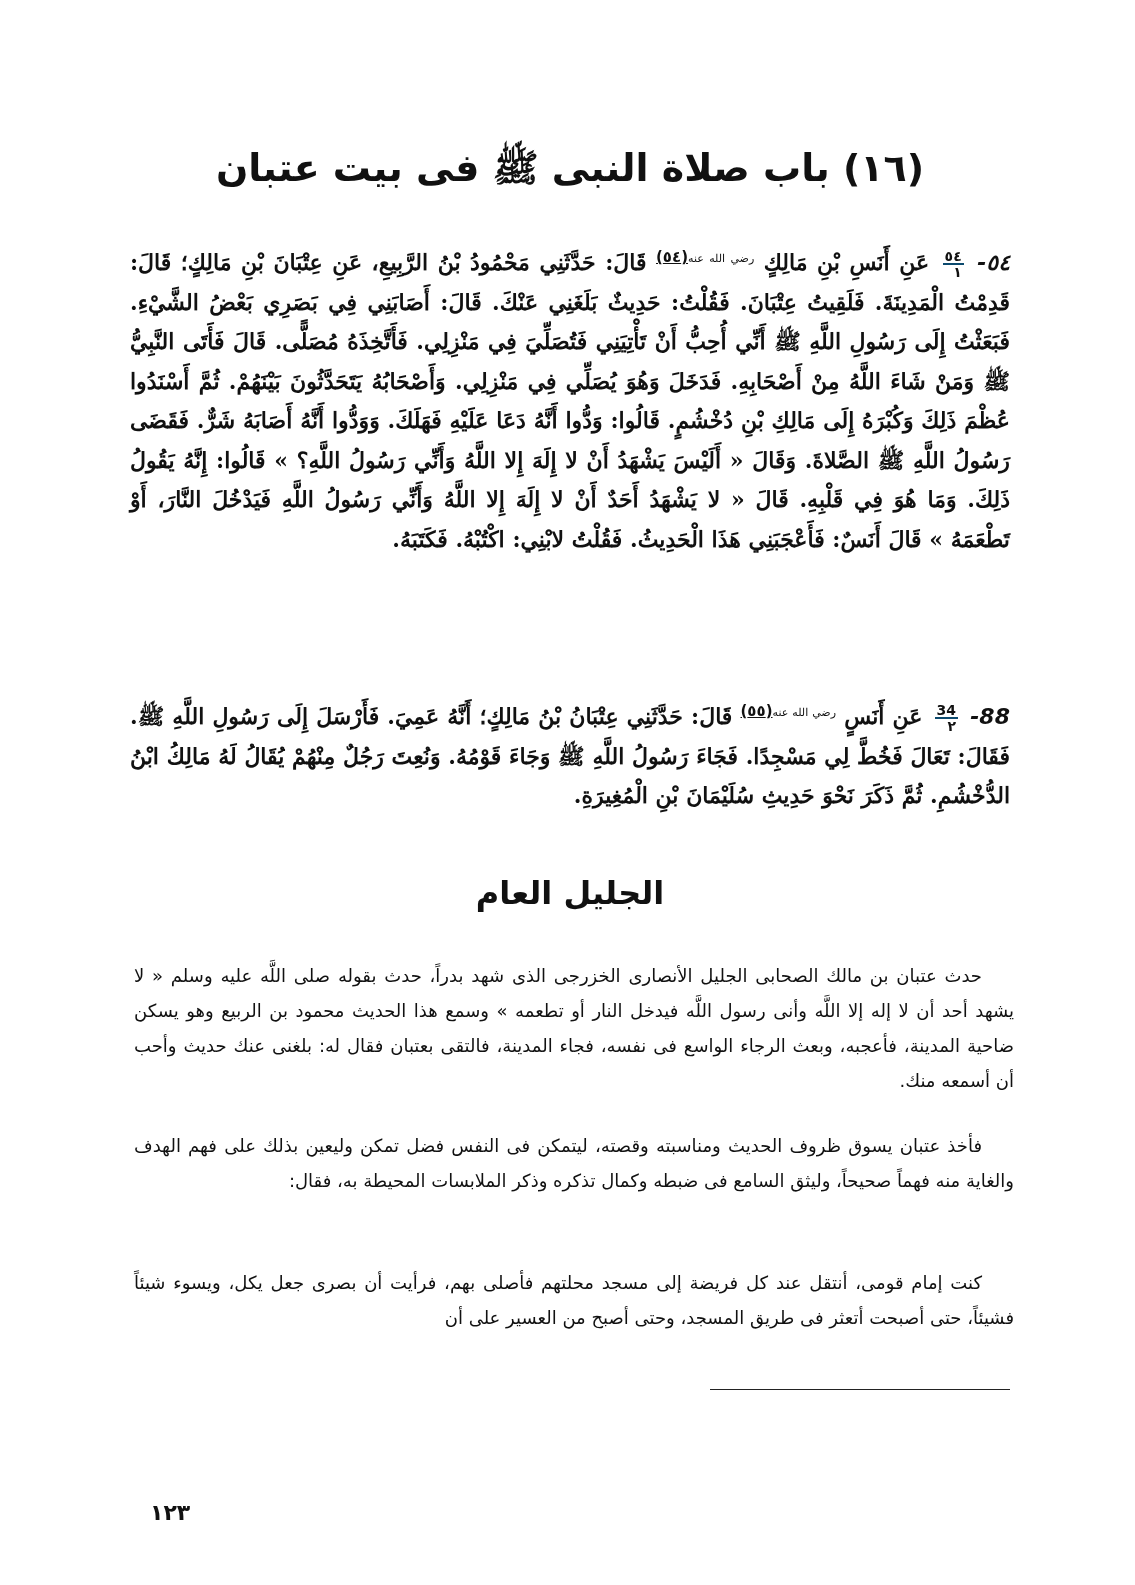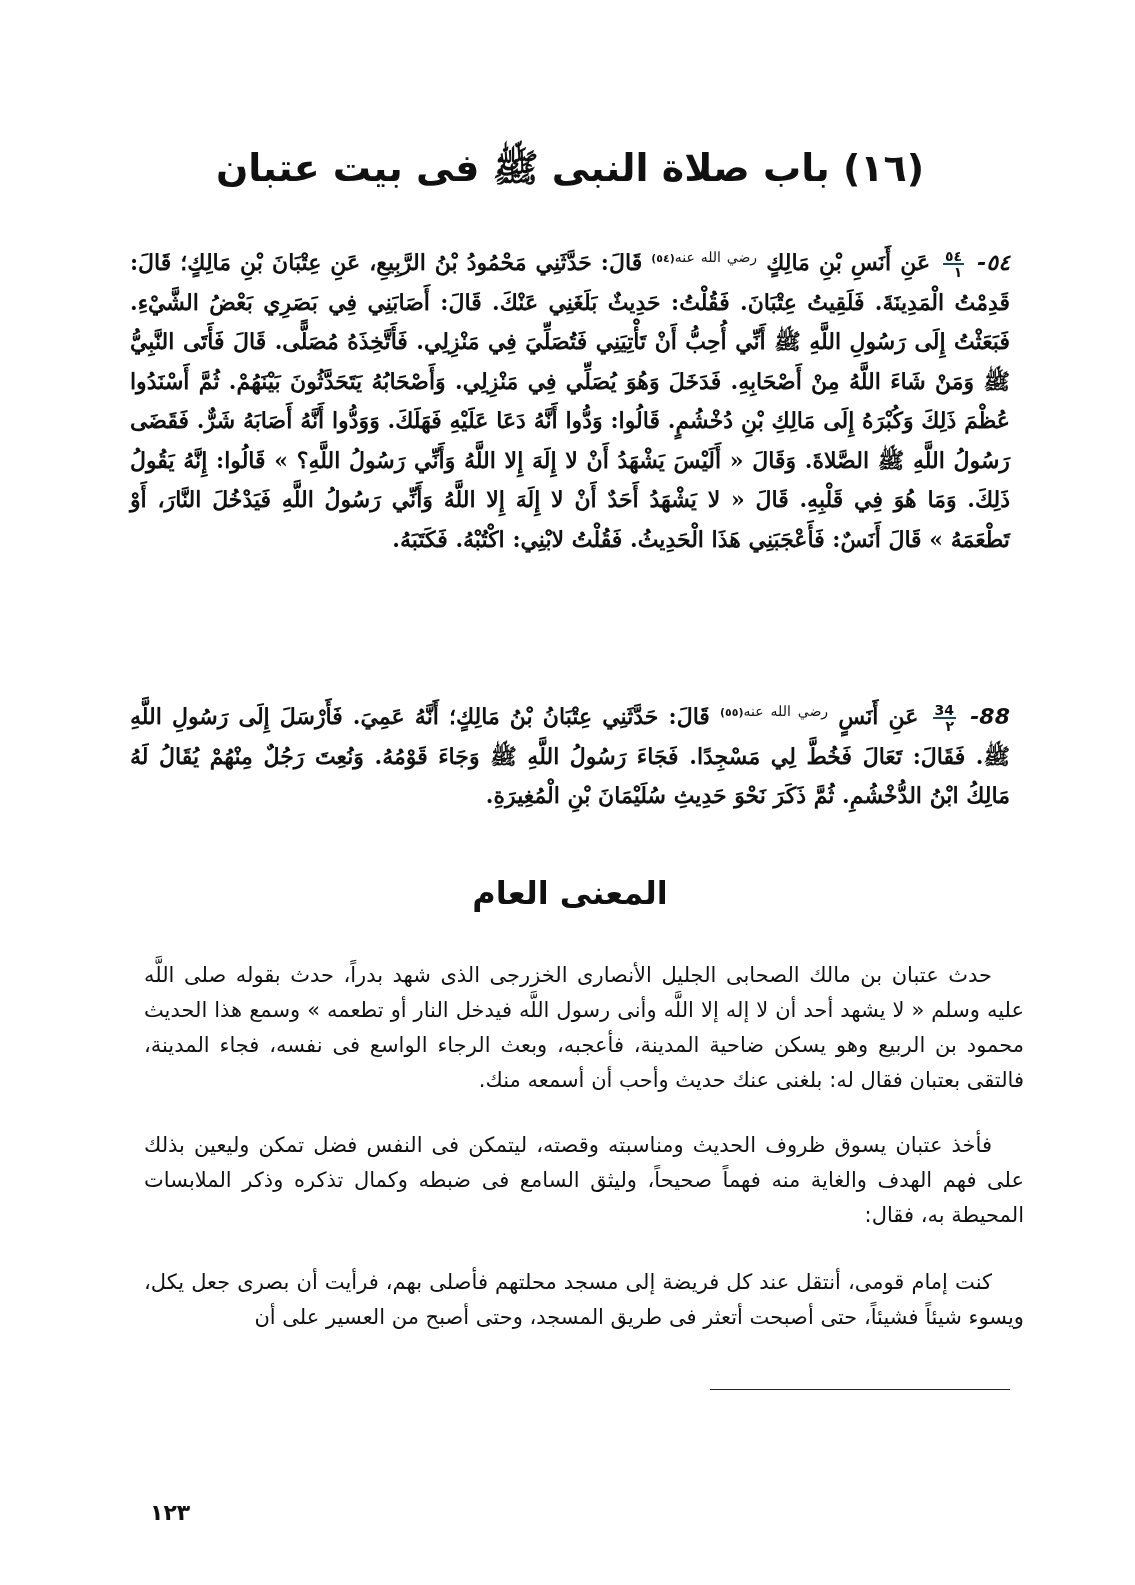--- a/index.html
+++ b/index.html
@@ -56,47 +56,48 @@
       text-align: center;
       font-family: "DejaVu Sans", sans-serif;
       font-weight: bold;
       font-size: 14px;
       line-height: 14px;
       margin: 0 4px;
     }
     .frac .num { display: block; border-bottom: 2px solid #0c4a6e; padding: 0 2px; }
     .frac .den { display: block; padding: 0 2px; }
     .honorific {
-      font-size: 14px;
+      font-size: 11px;
       vertical-align: super;
       font-weight: normal;
     }
     .fn-ref {
-      font-size: 11px;
+      font-size: 15px;
       vertical-align: super;
       font-family: "DejaVu Sans", sans-serif;
+      text-decoration: underline;
     }
     .section-title {
       position: absolute;
       top: 868px;
       left: 0;
       width: 880px;
       text-align: center;
       font-family: "DejaVu Sans", sans-serif;
       font-weight: bold;
       font-size: 32px;
       line-height: 50px;
       margin: 0;
     }
     .commentary {
       position: absolute;
-      left: 14px;
+      left: 4px;
       width: 880px;
       font-family: "DejaVu Sans", sans-serif;
-      font-size: 21px;
+      font-size: 18px;
       line-height: 35px;
       text-align: justify;
       text-align-last: right;
       text-indent: 32px;
       margin: 0;
     }
     .para-1 { top: 958px; }
     .para-2 { top: 1128px; }
     .para-3 { top: 1265px; }
     .footnote-rule {
@@ -151,21 +152,21 @@
     <span class="hadith-num">88-</span>
     <span class="frac">
       <span class="num">34</span>
       <span class="den">٢</span>
     </span>
     <span>عَنِ أَنَسٍ</span>
     <span class="honorific">رضي الله عنه</span><span class="fn-ref">(٥٥)</span>
     <span>قَالَ: حَدَّثَنِي عِتْبَانُ بْنُ مَالِكٍ؛ أَنَّهُ عَمِيَ. فَأَرْسَلَ إِلَى رَسُولِ اللَّهِ ﷺ. فَقَالَ: تَعَالَ فَخُطَّ لِي مَسْجِدًا. فَجَاءَ رَسُولُ اللَّهِ ﷺ وَجَاءَ قَوْمُهُ. وَنُعِتَ رَجُلٌ مِنْهُمْ يُقَالُ لَهُ مَالِكُ ابْنُ الدُّخْشُمِ. ثُمَّ ذَكَرَ نَحْوَ حَدِيثِ سُلَيْمَانَ بْنِ الْمُغِيرَةِ.</span>
   </p>
 
-  <h2 class="section-title">المعنى العام</h2>
+  <h2 class="section-title">الجليل العام</h2>
 
   <p class="commentary para-1">حدث عتبان بن مالك الصحابى الجليل الأنصارى الخزرجى الذى شهد بدراً، حدث بقوله صلى اللَّه عليه وسلم « لا يشهد أحد أن لا إله إلا اللَّه وأنى رسول اللَّه فيدخل النار أو تطعمه » وسمع هذا الحديث محمود بن الربيع وهو يسكن ضاحية المدينة، فأعجبه، وبعث الرجاء الواسع فى نفسه، فجاء المدينة، فالتقى بعتبان فقال له: بلغنى عنك حديث وأحب أن أسمعه منك.</p>
   <p class="commentary para-2">فأخذ عتبان يسوق ظروف الحديث ومناسبته وقصته، ليتمكن فى النفس فضل تمكن وليعين بذلك على فهم الهدف والغاية منه فهماً صحيحاً، وليثق السامع فى ضبطه وكمال تذكره وذكر الملابسات المحيطة به، فقال:</p>
   <p class="commentary para-3">كنت إمام قومى، أنتقل عند كل فريضة إلى مسجد محلتهم فأصلى بهم، فرأيت أن بصرى جعل يكل، ويسوء شيئاً فشيئاً، حتى أصبحت أتعثر فى طريق المسجد، وحتى أصبح من العسير على أن</p>
 
   <div class="footnote-rule"></div>
 
   <div class="footnotes">
   </div>
 

